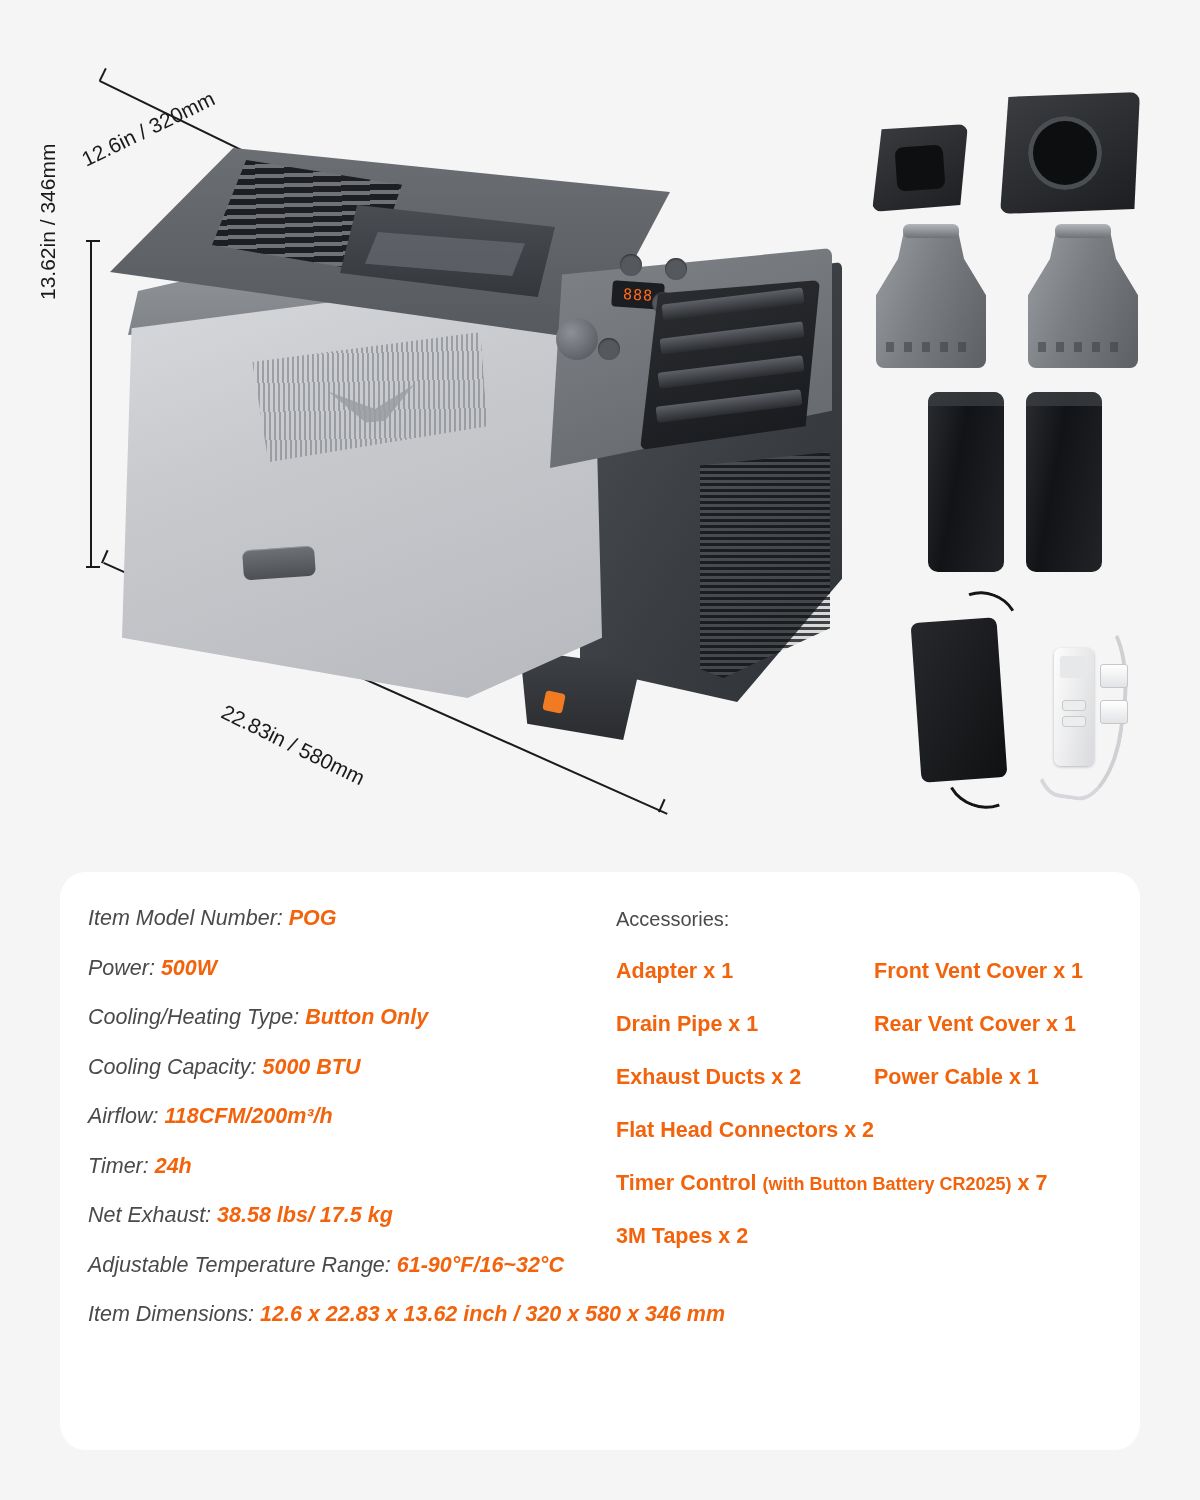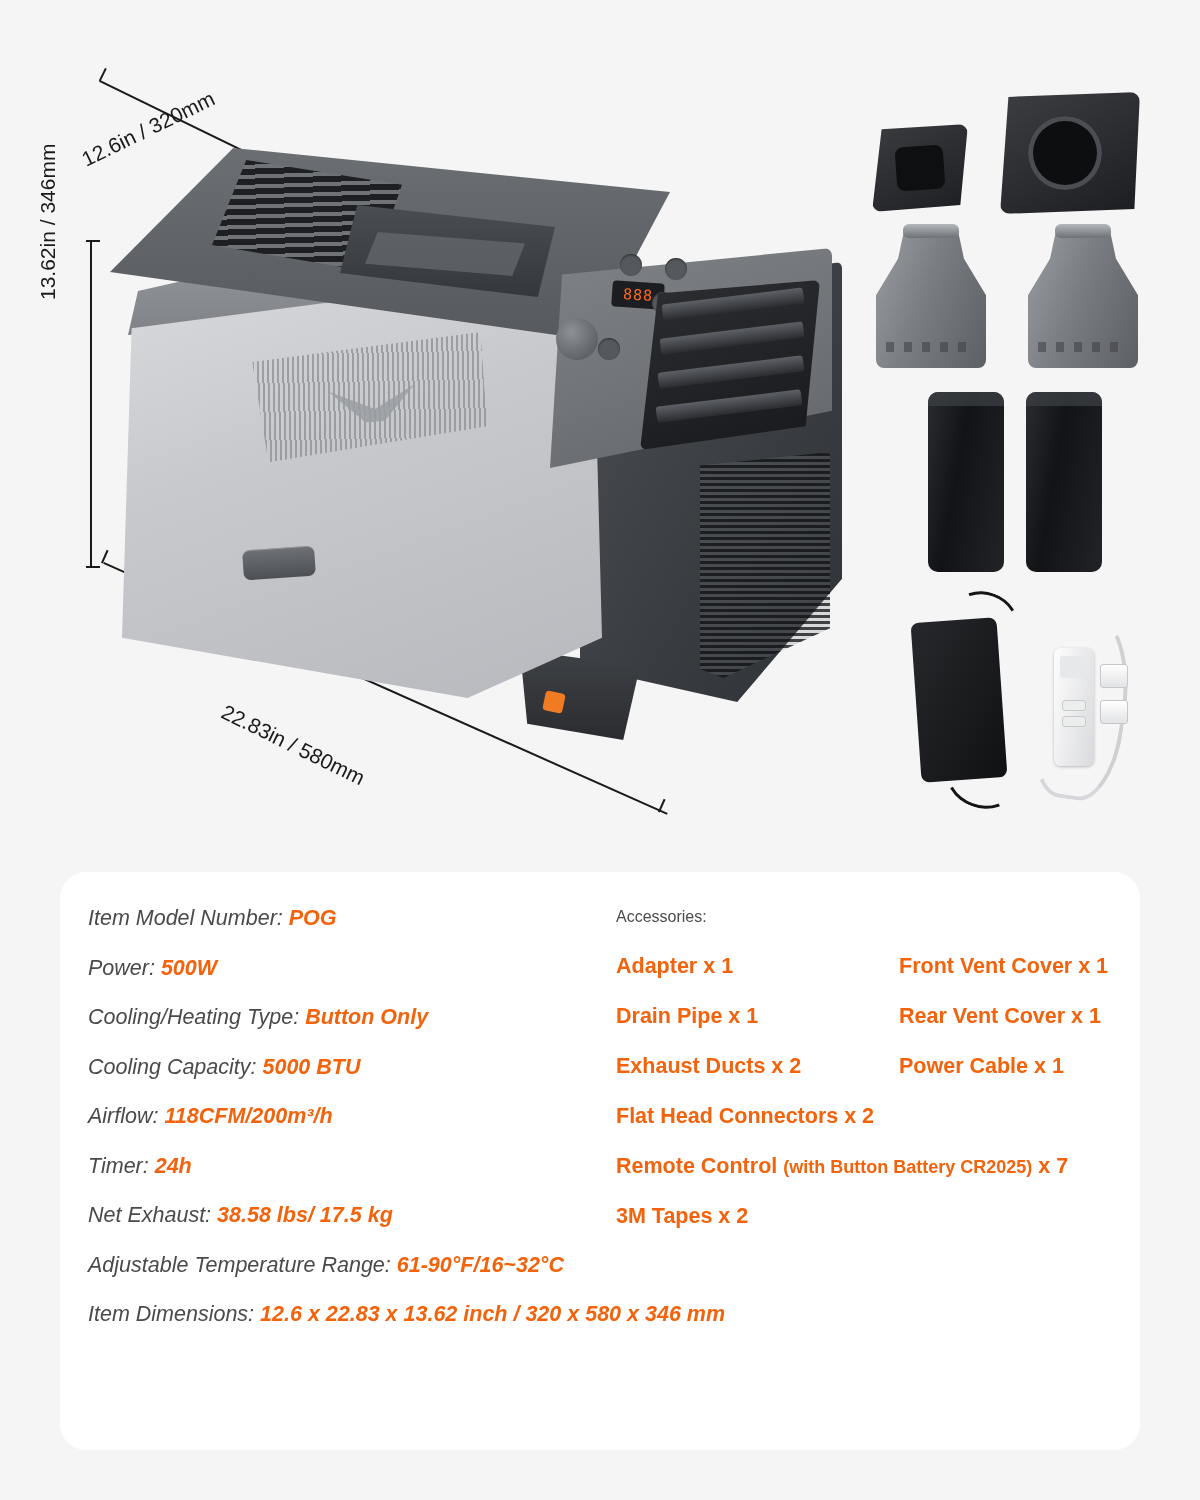--- a/index.html
+++ b/index.html
@@ -354,30 +354,29 @@
     line-height: 1.0;
     margin-bottom: 28px;
     white-space: nowrap;
     font-style: italic;
   }
   .spec-row .val {
     color: #f2630c;
     font-weight: bold;
   }
   .acc-title {
-    font-size: 16px;
+    font-size: 20px;
     color: #4a4a4a;
     margin-bottom: 28px;
   }
   .acc-grid {
     display: grid;
     grid-template-columns: 258px auto;
     row-gap: 28px;
     column-gap: 0px;
-    gap: 25px;
   }
   .acc-item {
     font-size: 21.5px;
     color: #f2630c;
     font-weight: bold;
     white-space: nowrap;
   }
   .acc-item.span2 { grid-column: 1 / span 2; }
   .acc-small {
     font-size: 18px;
@@ -505,18 +504,18 @@
     <div class="acc-title">Accessories:</div>
     <div class="acc-grid">
       <div class="acc-item">Adapter x 1</div>
       <div class="acc-item">Front Vent Cover x 1</div>
       <div class="acc-item">Drain Pipe x 1</div>
       <div class="acc-item">Rear Vent Cover x 1</div>
       <div class="acc-item">Exhaust Ducts x 2</div>
       <div class="acc-item">Power Cable x 1</div>
       <div class="acc-item span2">Flat Head Connectors x 2</div>
       <div class="acc-item span2">
-        <span>Remote Control </span><span class="acc-small">(with Button Battery CR2025)</span><span> x 7</span>
+        <span>Timer Control </span><span class="acc-small">(with Button Battery CR2025)</span><span> x 7</span>
       </div>
       <div class="acc-item span2">3M Tapes x 2</div>
     </div>
   </div>
 </div>
 
 </body></html>

